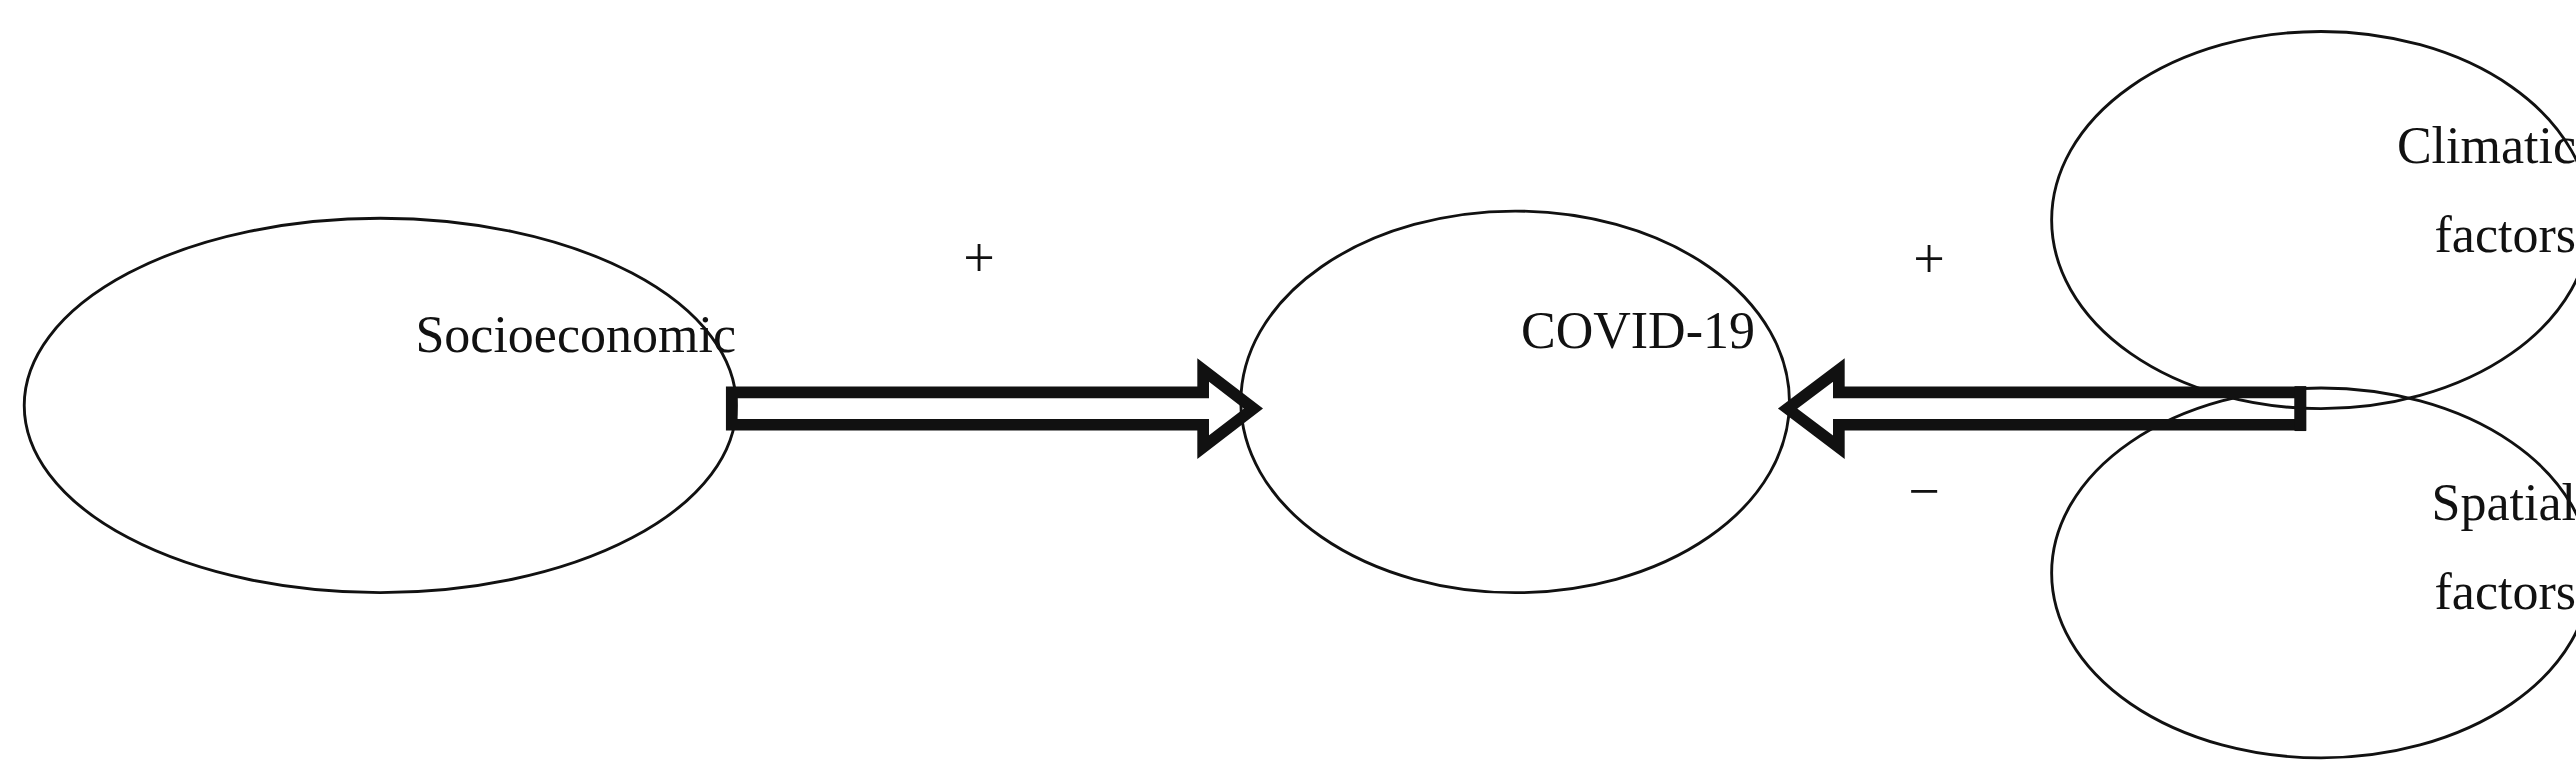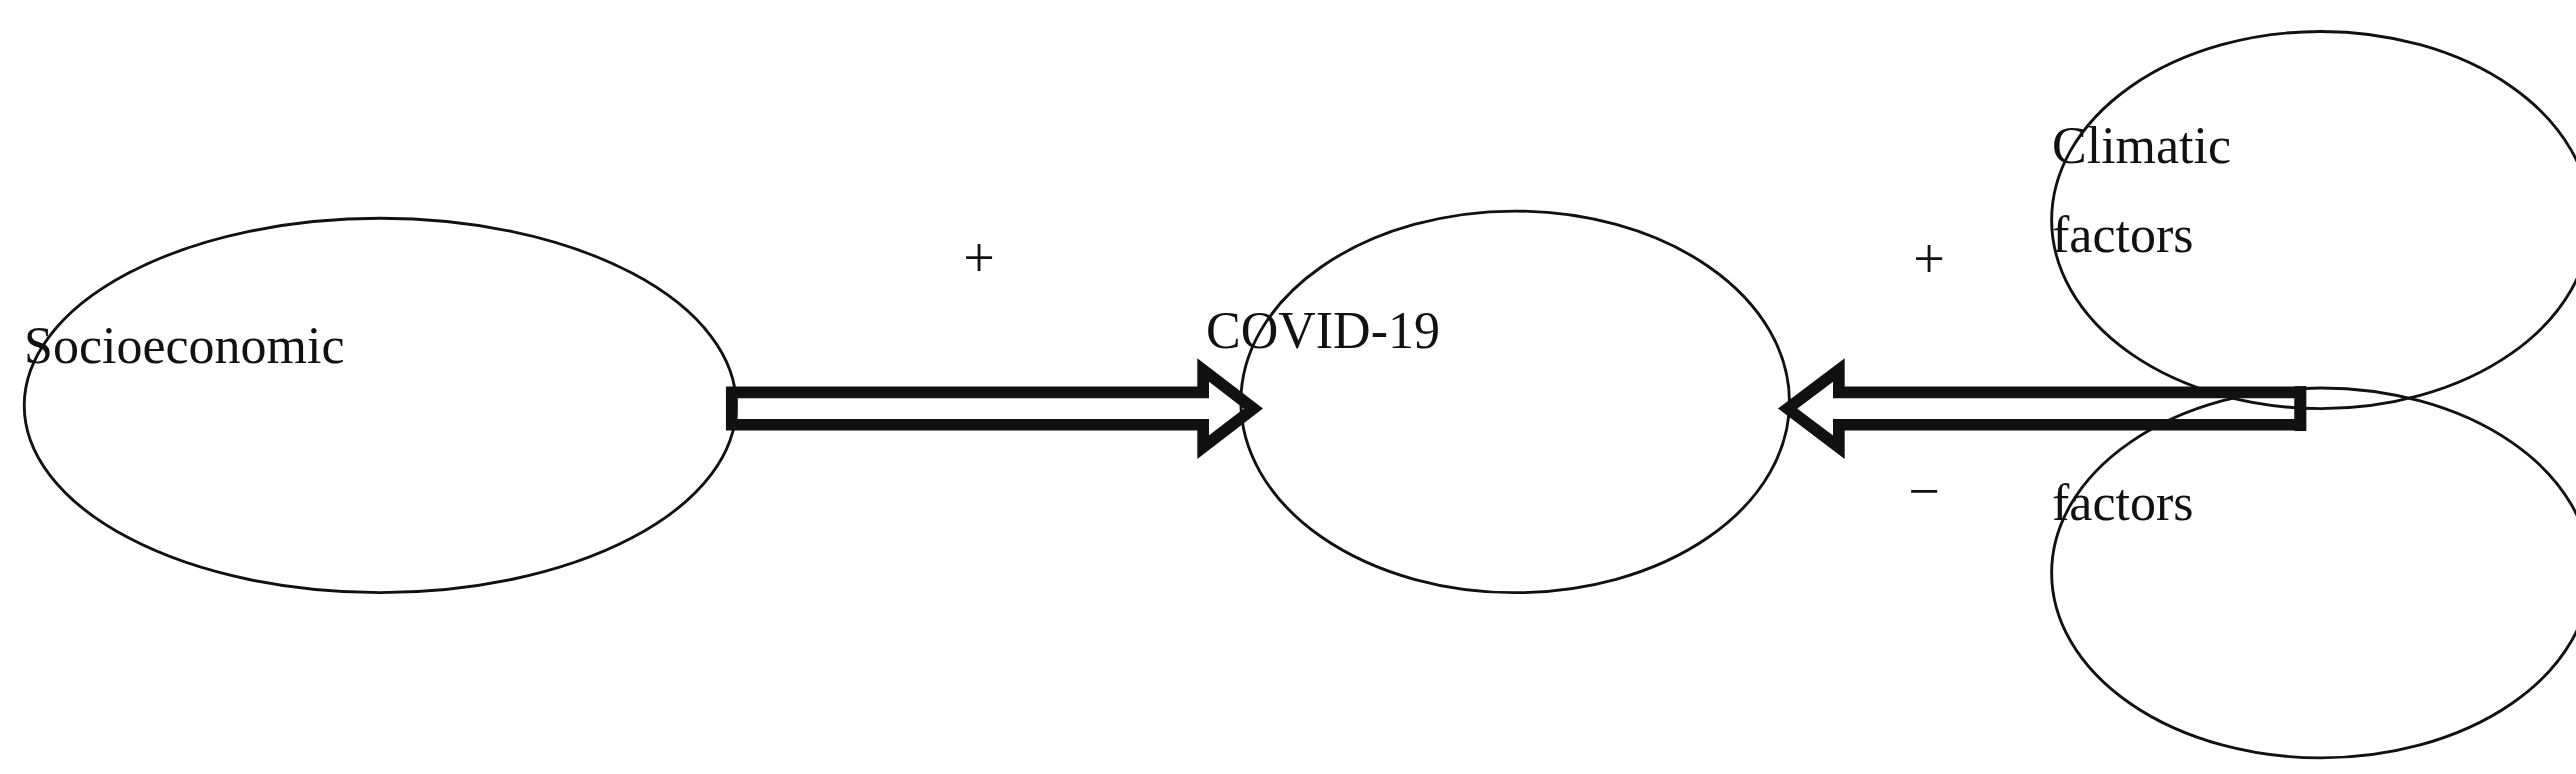--- a/index.html
+++ b/index.html
@@ -21,40 +21,40 @@
   #diagram-svg {
     position: absolute;
     left: 0;
     top: 0;
     width: 2576px;
     height: 775px;
     display: block;
   }
   .node-label {
     position: absolute;
-    text-align: left;
+    text-align: right;
     line-height: 1.72;
     font-size: 52px;
     font-family: "Liberation Serif", "DejaVu Serif", serif;
     color: #111111;
     white-space: nowrap;
     user-select: none;
   }
   .sign-label {
     position: absolute;
     text-align: center;
     font-size: 56px;
     font-family: "Liberation Serif", "DejaVu Serif", serif;
     color: #111111;
     line-height: 1;
     user-select: none;
   }
   #node-socioeconomic-label {
     left: 24px;
-    top: 301px;
+    top: 290px;
     width: 712px;
   }
   #node-covid-label {
     left: 1206px;
     top: 286px;
     width: 549px;
   }
   #node-climatic-label {
     left: 2052px;
     top: 101px;
@@ -114,20 +114,21 @@
   <div class="node-label" id="node-covid-label">
     <span class="lbl-line">COVID-19</span>
   </div>
 
   <div class="node-label" id="node-climatic-label">
     <span class="lbl-line">Climatic</span>
     <span class="lbl-line">factors</span>
   </div>
 
   <div class="node-label" id="node-spatial-label">
+    <span class="lbl-line">Spatial</span>
     <span class="lbl-line">factors</span>
   </div>
 
   <div class="sign-label" id="sign-left-plus">+</div>
 
   <div class="sign-label" id="sign-right-plus">+</div>
 
   <div class="sign-label" id="sign-right-minus">−</div>
 
 </div>

